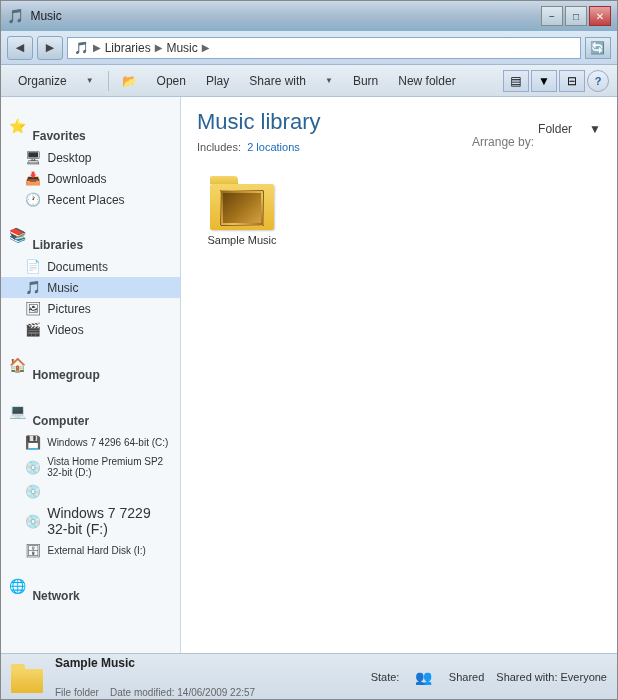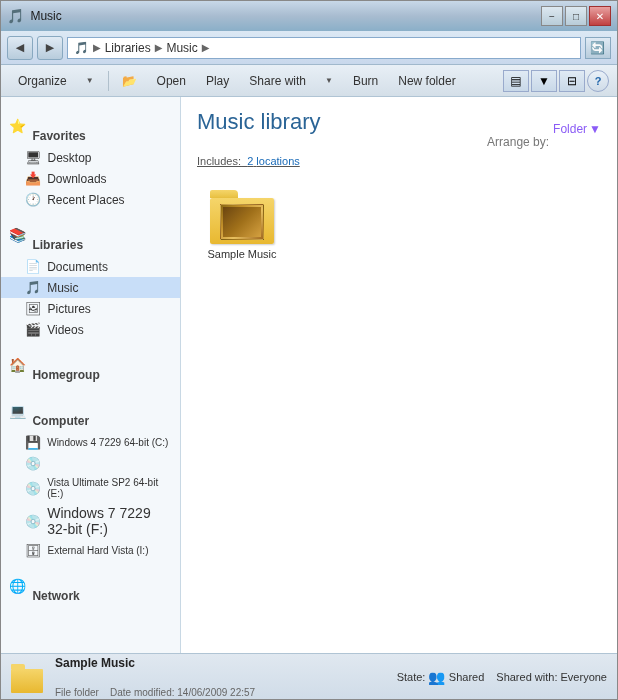--- a/index.html
+++ b/index.html
@@ -169,28 +169,28 @@
     .content {
       flex: 1;
       padding: 12px 16px;
       overflow-y: auto;
     }
     .content-header {
       display: flex; justify-content: space-between; align-items: flex-start;
       margin-bottom: 12px;
     }
     .library-title { font-size: 22px; font-weight: 300; color: #2a6496; }
-    .library-subtitle { font-size: 11px; color: #555; margin-top: 20px; text-decoration: underline; }
+    .library-subtitle { font-size: 11px; color: #555; margin-top: 6px; }
     .library-subtitle a { color: #1a6bb8; text-decoration: none; }
     .arrange-by {
       display: flex; align-items: center; gap: 4px;
       font-size: 12px; color: #555;
     }
     .arrange-label { color: #777; margin-top: 26px; }
-    .arrange-value { color: #8b5cf6; cursor: pointer; display: flex; align-items: flex-start; gap: 2px; }
+    .arrange-value { color: #404040; cursor: pointer; display: flex; align-items: flex-start; gap: 17px; }
 
     
     .file-grid { display: flex; flex-wrap: wrap; gap: 8px; }
     .file-item {
       width: 90px;
       display: flex; flex-direction: column; align-items: center;
       padding: 6px;
       cursor: pointer;
       border: 1px solid transparent;
       border-radius: 2px;
@@ -251,21 +251,21 @@
     }
     .status-folder-tab {
       width: 14px; height: 5px;
       background: #f5d56a;
       border-radius: 1px 2px 0 0;
       position: absolute; top: 3px; left: 0;
     }
     .status-info { flex: 1; }
     .status-name { font-size: 12px; font-weight: 600; color: #222; }
     .status-detail { font-size: 10px; color: #666; margin-top: 17px; }
-    .status-state { display: flex; align-items: center; gap: 3px; font-size: 11px; color: #333; }
+    .status-state { display: flex; align-items: center; gap: 16px; font-size: 11px; color: #333; }
     .share-icon-small { font-size: 14px; color: #4488cc; }
     .status-shared-with { font-size: 11px; color: #333; }
 
     
     .sidebar::-webkit-scrollbar, .content::-webkit-scrollbar { width: 8px; }
     .sidebar::-webkit-scrollbar-track, .content::-webkit-scrollbar-track { background: #e8eef4; }
     .sidebar::-webkit-scrollbar-thumb, .content::-webkit-scrollbar-thumb { background: #a8c0d0; border-radius: 4px; }
   </style>
 </head>
 <body>
@@ -382,36 +382,36 @@
         </div>
       </div>
 
       <div class="sidebar-section">
         <div class="sidebar-group-header">
           <span class="group-icon">💻</span>
           <span class="group-label">Computer</span>
         </div>
         <div class="sidebar-item">
           <span class="item-icon">💾</span>
-          <span style="font-size:10px">Windows 4 7229 64-bit (C:)</span>
+          <span style="font-size:10px">Windows 7 4296 64-bit (C:)</span>
         </div>
         <div class="sidebar-item">
           <span class="item-icon">💿</span>
+          <span style="font-size:10px">Vista Home Premium SP2 32-bit (D:)</span>
         </div>
         <div class="sidebar-item">
           <span class="item-icon">💿</span>
-          <span style="font-size:10px">Vista Ultimate SP2 64-bit (E:)</span>
         </div>
         <div class="sidebar-item">
           <span class="item-icon">💿</span>
           <span style="font-size:14px">Windows 7 7229 32-bit (F:)</span>
         </div>
         <div class="sidebar-item">
           <span class="item-icon">🗄</span>
-          <span style="font-size:10px">External Hard Vista (I:)</span>
+          <span style="font-size:10px">External Hard Disk (I:)</span>
         </div>
       </div>
 
       <div class="sidebar-section">
         <div class="sidebar-group-header">
           <span class="group-icon">🌐</span>
           <span class="group-label">Network</span>
         </div>
       </div>
 

